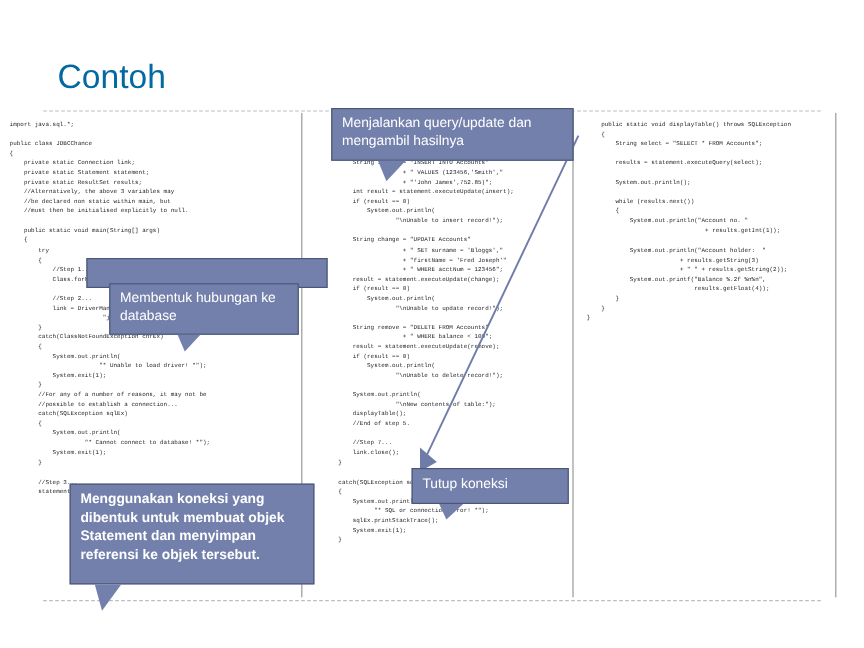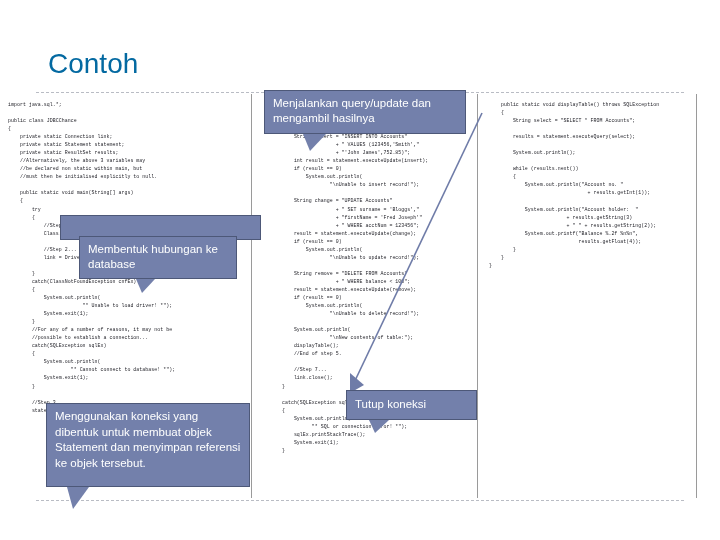--- a/index.html
+++ b/index.html
@@ -86,20 +86,21 @@
     position: absolute;
     box-sizing: border-box;
     background: #7380ab;
     border: 1px solid #4d5878;
     color: #ffffff;
     font-family: "Liberation Sans", sans-serif;
     font-size: 11.5px;
     line-height: 15px;
     padding: 5px 7px 5px 8px;
     z-index: 20;
+    margin-left: 12px;
   }
   .callout .tail {
     position: absolute;
     width: 0; height: 0;
     border-style: solid;
   }
 
   
   #callout-query {
     left: 264px; top: 90px; width: 202px; height: 44px;
@@ -128,30 +129,31 @@
   #callout-connect .tail {
     left: 56px; top: 42px;
     border-width: 14px 13px 0 6px;
     border-color: #7380ab transparent transparent transparent;
   }
 
   
   #callout-statement {
     left: 46px; top: 403px; width: 204px; height: 84px;
     line-height: 15.5px;
+    font-weight: bold;
   }
   #callout-statement .tail {
     left: 20px; top: 83px;
     border-width: 22px 16px 0 6px;
     border-color: #7380ab transparent transparent transparent;
   }
 
   
   #callout-close {
-    left: 346px; top: 390px; width: 131px; height: 30px;
+    left: 331px; top: 390px; width: 131px; height: 30px;
     padding-top: 6px;
   }
   #callout-close .tail {
     left: 22px; top: 29px;
     border-width: 13px 14px 0 6px;
     border-color: #7380ab transparent transparent transparent;
   }
 
   
   #connector-arrow {

